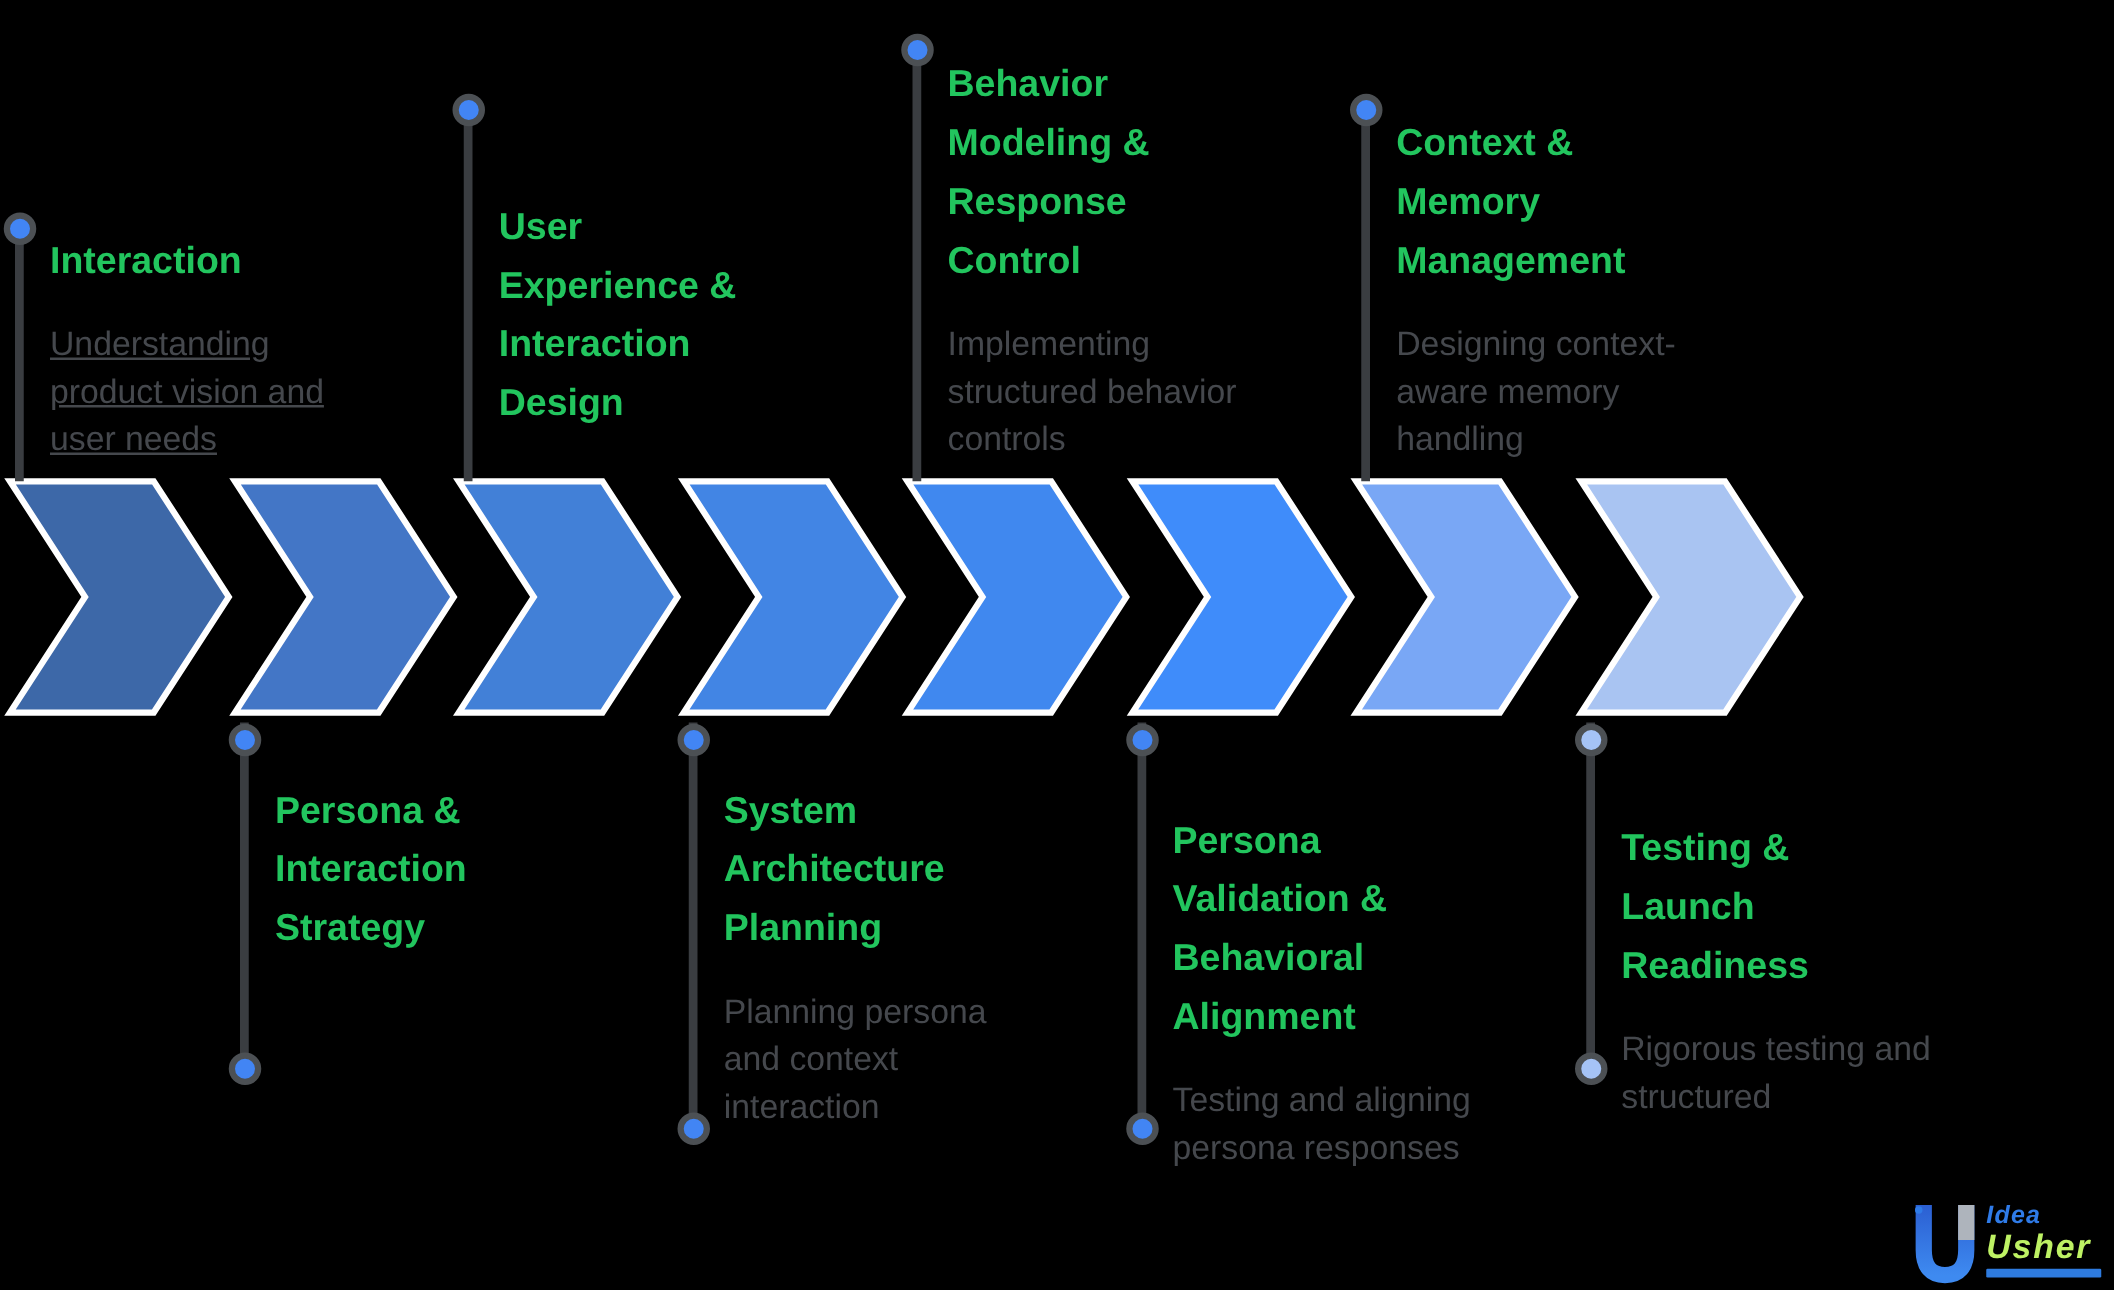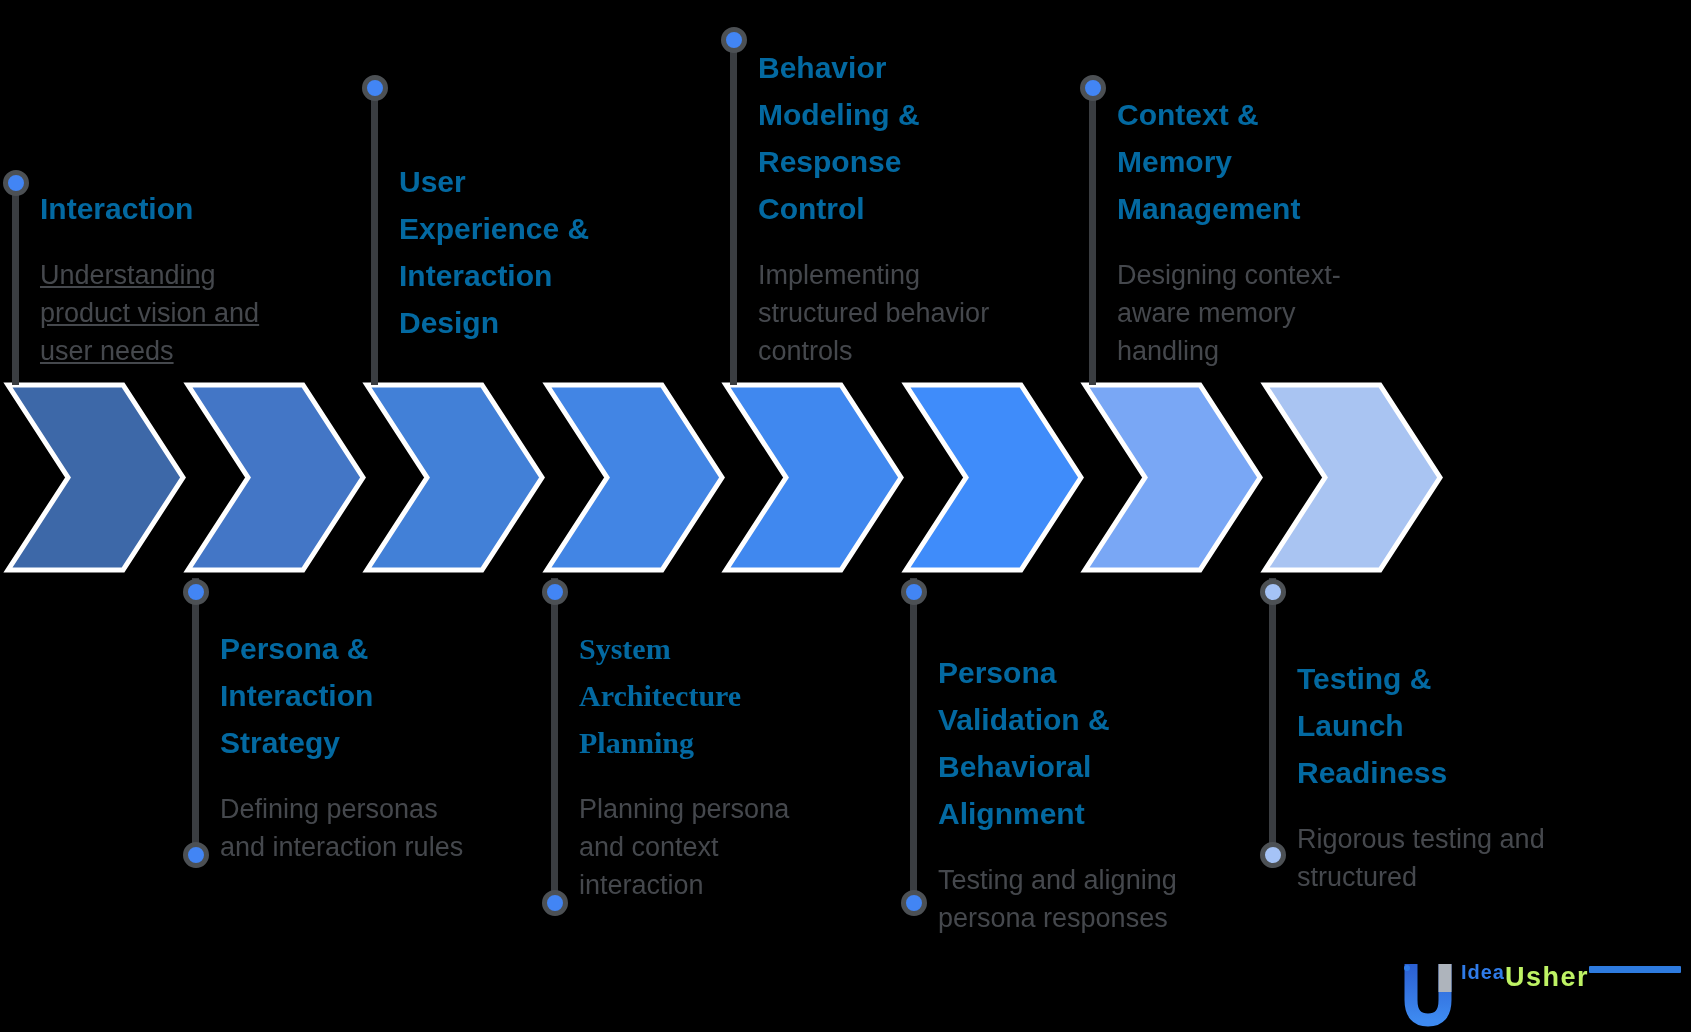--- a/index.html
+++ b/index.html
@@ -8,26 +8,26 @@
     font-family:"Liberation Sans","DejaVu Sans",sans-serif;
   }
   svg.band{position:absolute;left:0;top:0;pointer-events:none;}
   .connector-line{position:absolute;width:7px;background:#3A3D41;}
   .connector-dot{
     position:absolute;width:16px;height:16px;border-radius:50%;
     border:5px solid #4C5054;transform:translate(-50%,-50%);
   }
   .step-text{position:absolute;}
   .step-heading{
-    font-size:30px;font-weight:700;line-height:47px;color:#0369a1;
+    font-size:30px;font-weight:700;line-height:47px;color:#22c55e;
     margin:0 0 24px 0;
   }
   .step-desc{font-size:27px;font-weight:400;line-height:38px;color:#45484D;margin:0;}
   .logo{position:absolute;right:10px;bottom:4px;display:flex;align-items:flex-start;gap:7px;}
-  .logo-text{display:flex;line-height:1;}
+  .logo-text{display:flex;flex-direction:column;line-height:1;font-style:italic;}
   .logo-idea{font-size:20px;font-weight:700;color:#2F7BE8;letter-spacing:1px;}
   .logo-usher{font-size:27px;font-weight:700;color:#bef264;letter-spacing:1.5px;margin-top:2px;}
   .logo-bar{width:92px;height:7px;background:#2E7BDF;margin-top:4px;border-radius:1px;}
 </style>
 </head>
 <body>
 
 <div id="canvas">
 
   <svg class="band" id="chevron-band" width="1691" height="1032">
@@ -51,39 +51,38 @@
         <div class="step-desc" style="max-width: 265px; text-decoration: underline;">Understanding product vision and user needs</div>
       </div>
     </div>
 
     <div class="step">
       <div class="connector-line" style="left: 192px; top: 578px; height: 277px;"></div>
       <div class="connector-dot dot-a" style="left: 196px; background: rgb(66, 133, 244); top: 592px;"></div>
       <div class="connector-dot dot-b" style="left: 196px; background: rgb(66, 133, 244); top: 855px;"></div>
       <div class="step-text" style="left: 220px; width: 255px; top: 625px;">
         <div class="step-heading" style="max-width: 250px;">Persona &amp; Interaction Strategy</div>
-        <div class="step-desc" style="max-width: 255px;">Defining personas and interaction rules</div>
       </div>
     </div>
 
     <div class="step">
       <div class="connector-line" style="left: 371px; top: 88px; height: 297px;"></div>
       <div class="connector-dot dot-a" style="left: 375px; background: rgb(66, 133, 244); top: 88px;"></div>
 
       <div class="step-text" style="left: 399px; width: 240px; bottom: 662px;">
         <div class="step-heading" style="max-width: 225px;">User Experience &amp; Interaction Design</div>
       </div>
     </div>
 
     <div class="step">
       <div class="connector-line" style="left: 551px; top: 578px; height: 325px;"></div>
       <div class="connector-dot dot-a" style="left: 555px; background: rgb(66, 133, 244); top: 592px;"></div>
       <div class="connector-dot dot-b" style="left: 555px; background: rgb(66, 133, 244); top: 903px;"></div>
       <div class="step-text" style="left: 579px; width: 235px; top: 625px;">
-        <div class="step-heading" style="max-width: 235px; font-family: Liberation Serif, serif;">System Architecture Planning</div>
+        <div class="step-heading" style="max-width: 235px;">System Architecture Planning</div>
         <div class="step-desc" style="max-width: 235px;">Planning persona and context interaction</div>
       </div>
     </div>
 
     <div class="step">
       <div class="connector-line" style="left: 730px; top: 40px; height: 345px;"></div>
       <div class="connector-dot dot-a" style="left: 734px; background: rgb(66, 133, 244); top: 40px;"></div>
 
       <div class="step-text" style="left: 758px; width: 245px; bottom: 662px;">
         <div class="step-heading" style="max-width: 245px;">Behavior Modeling &amp; Response Control</div>

